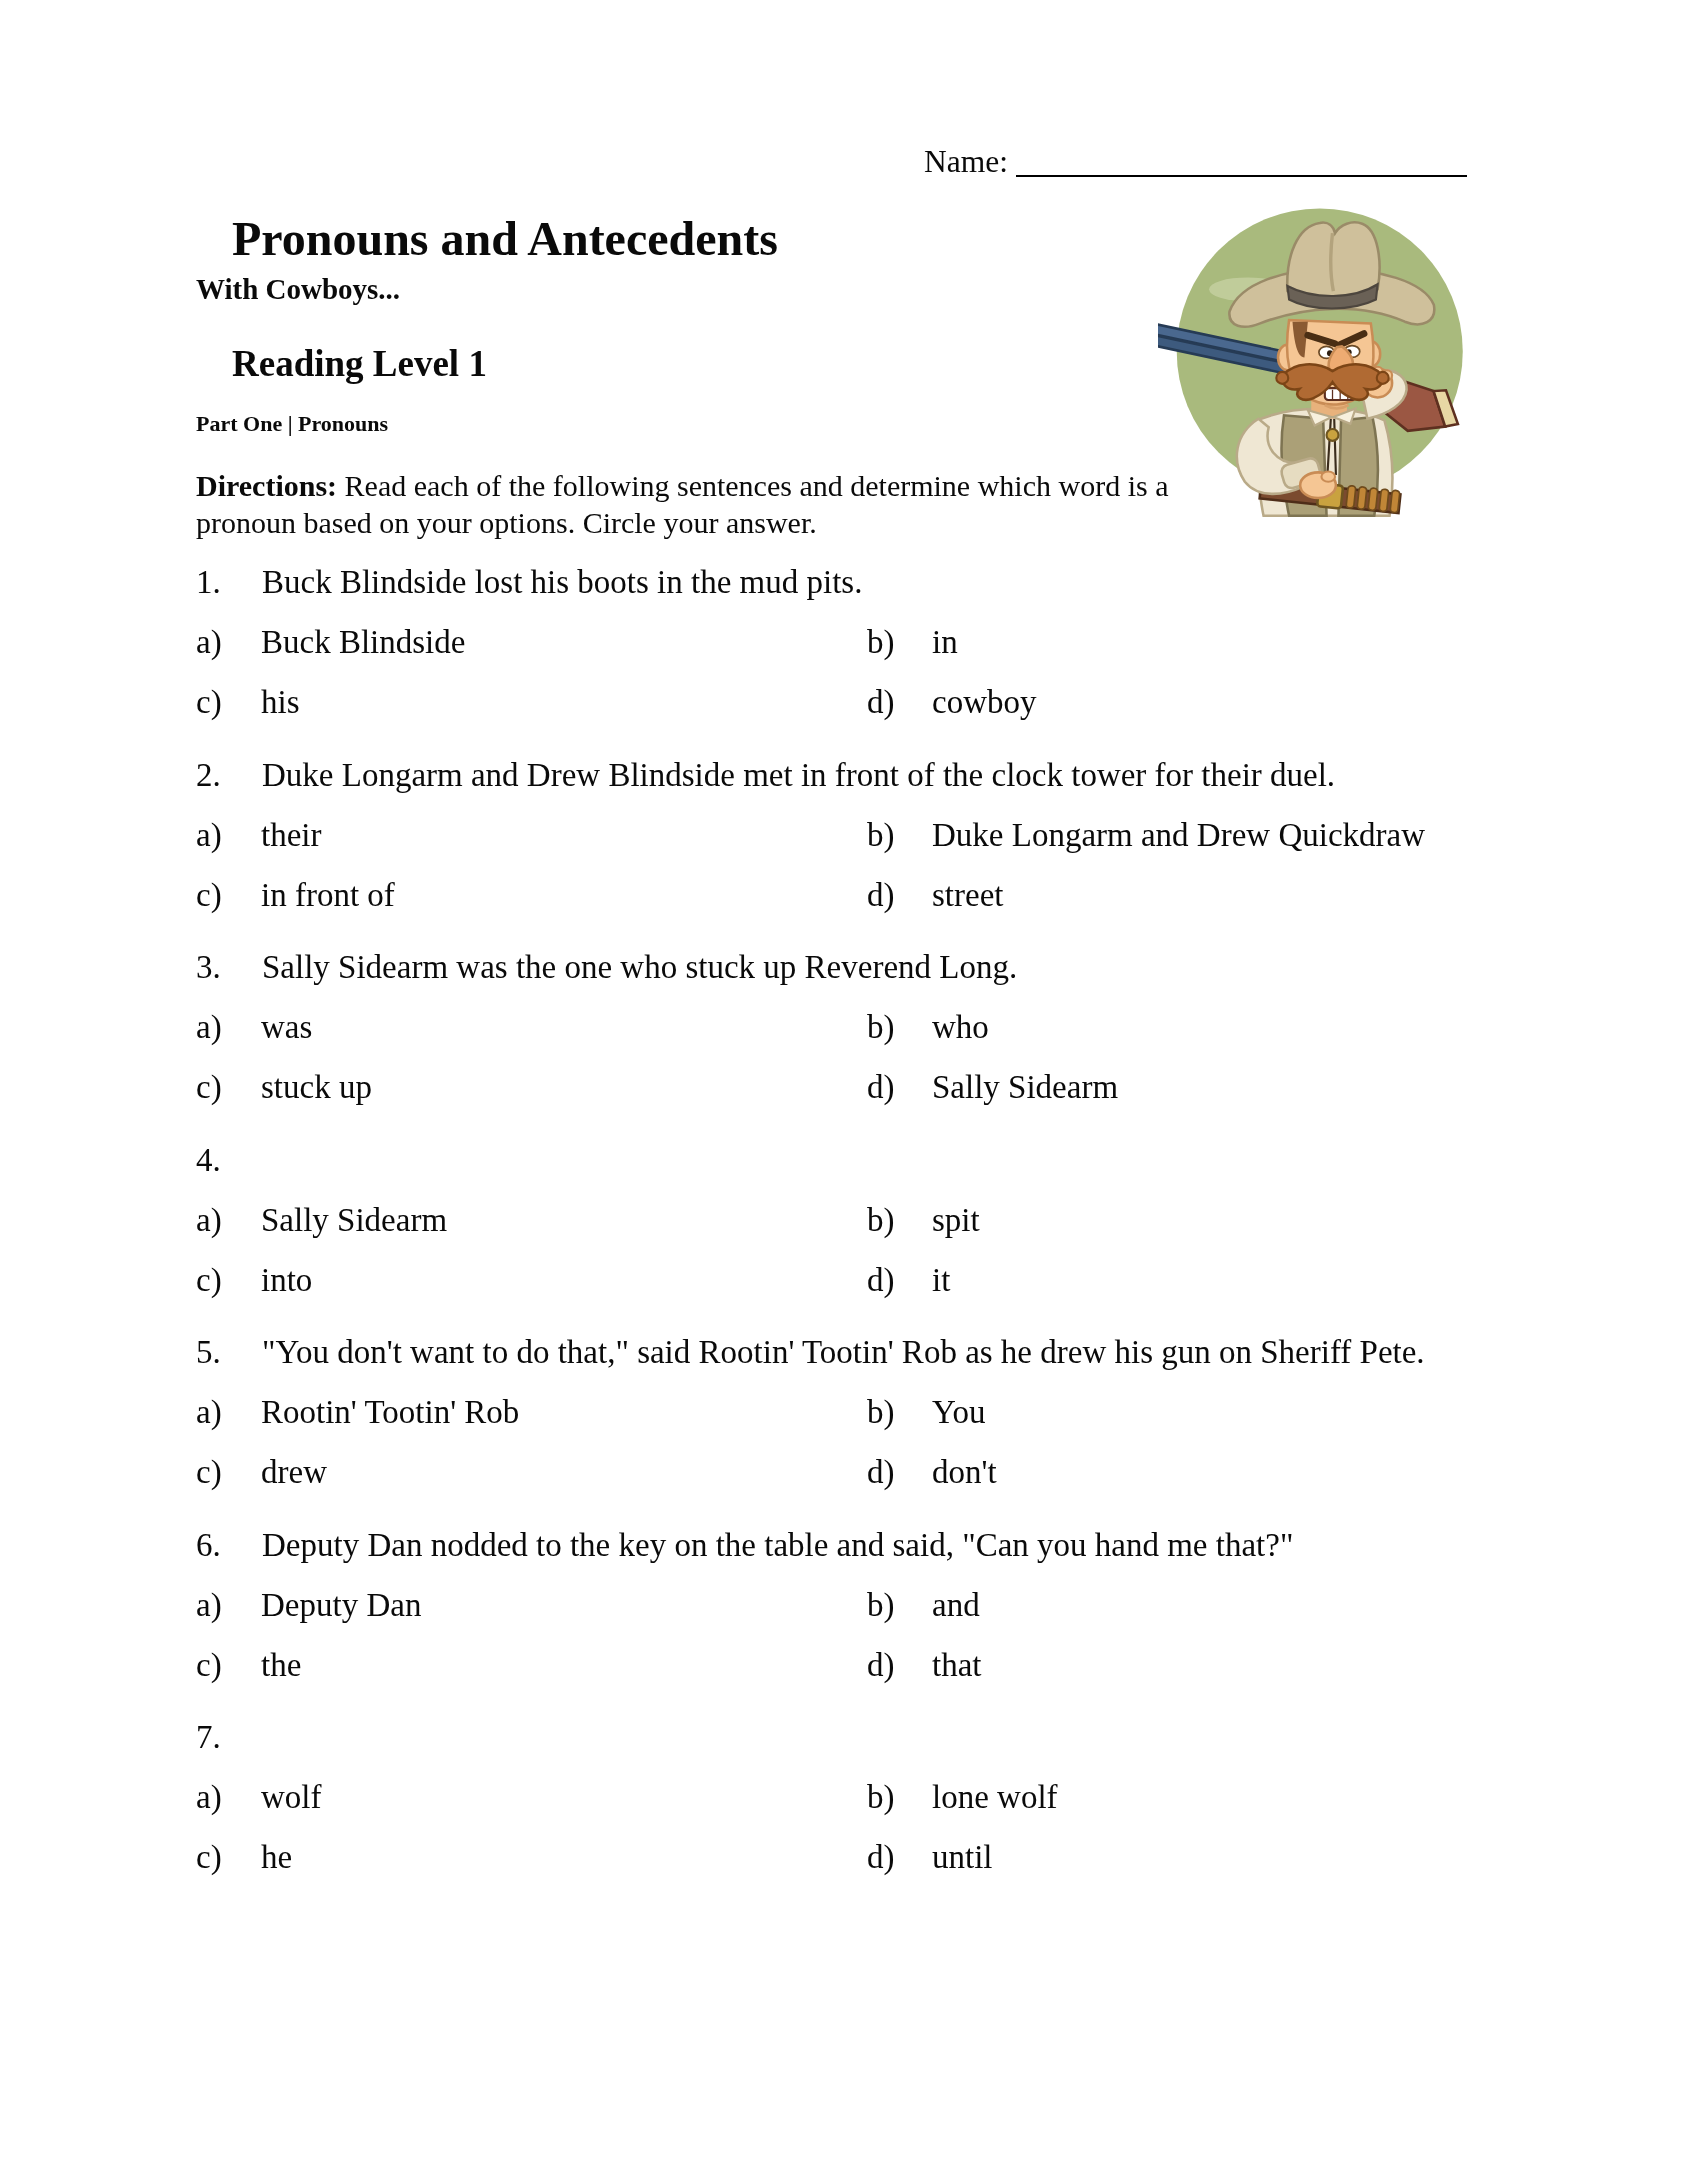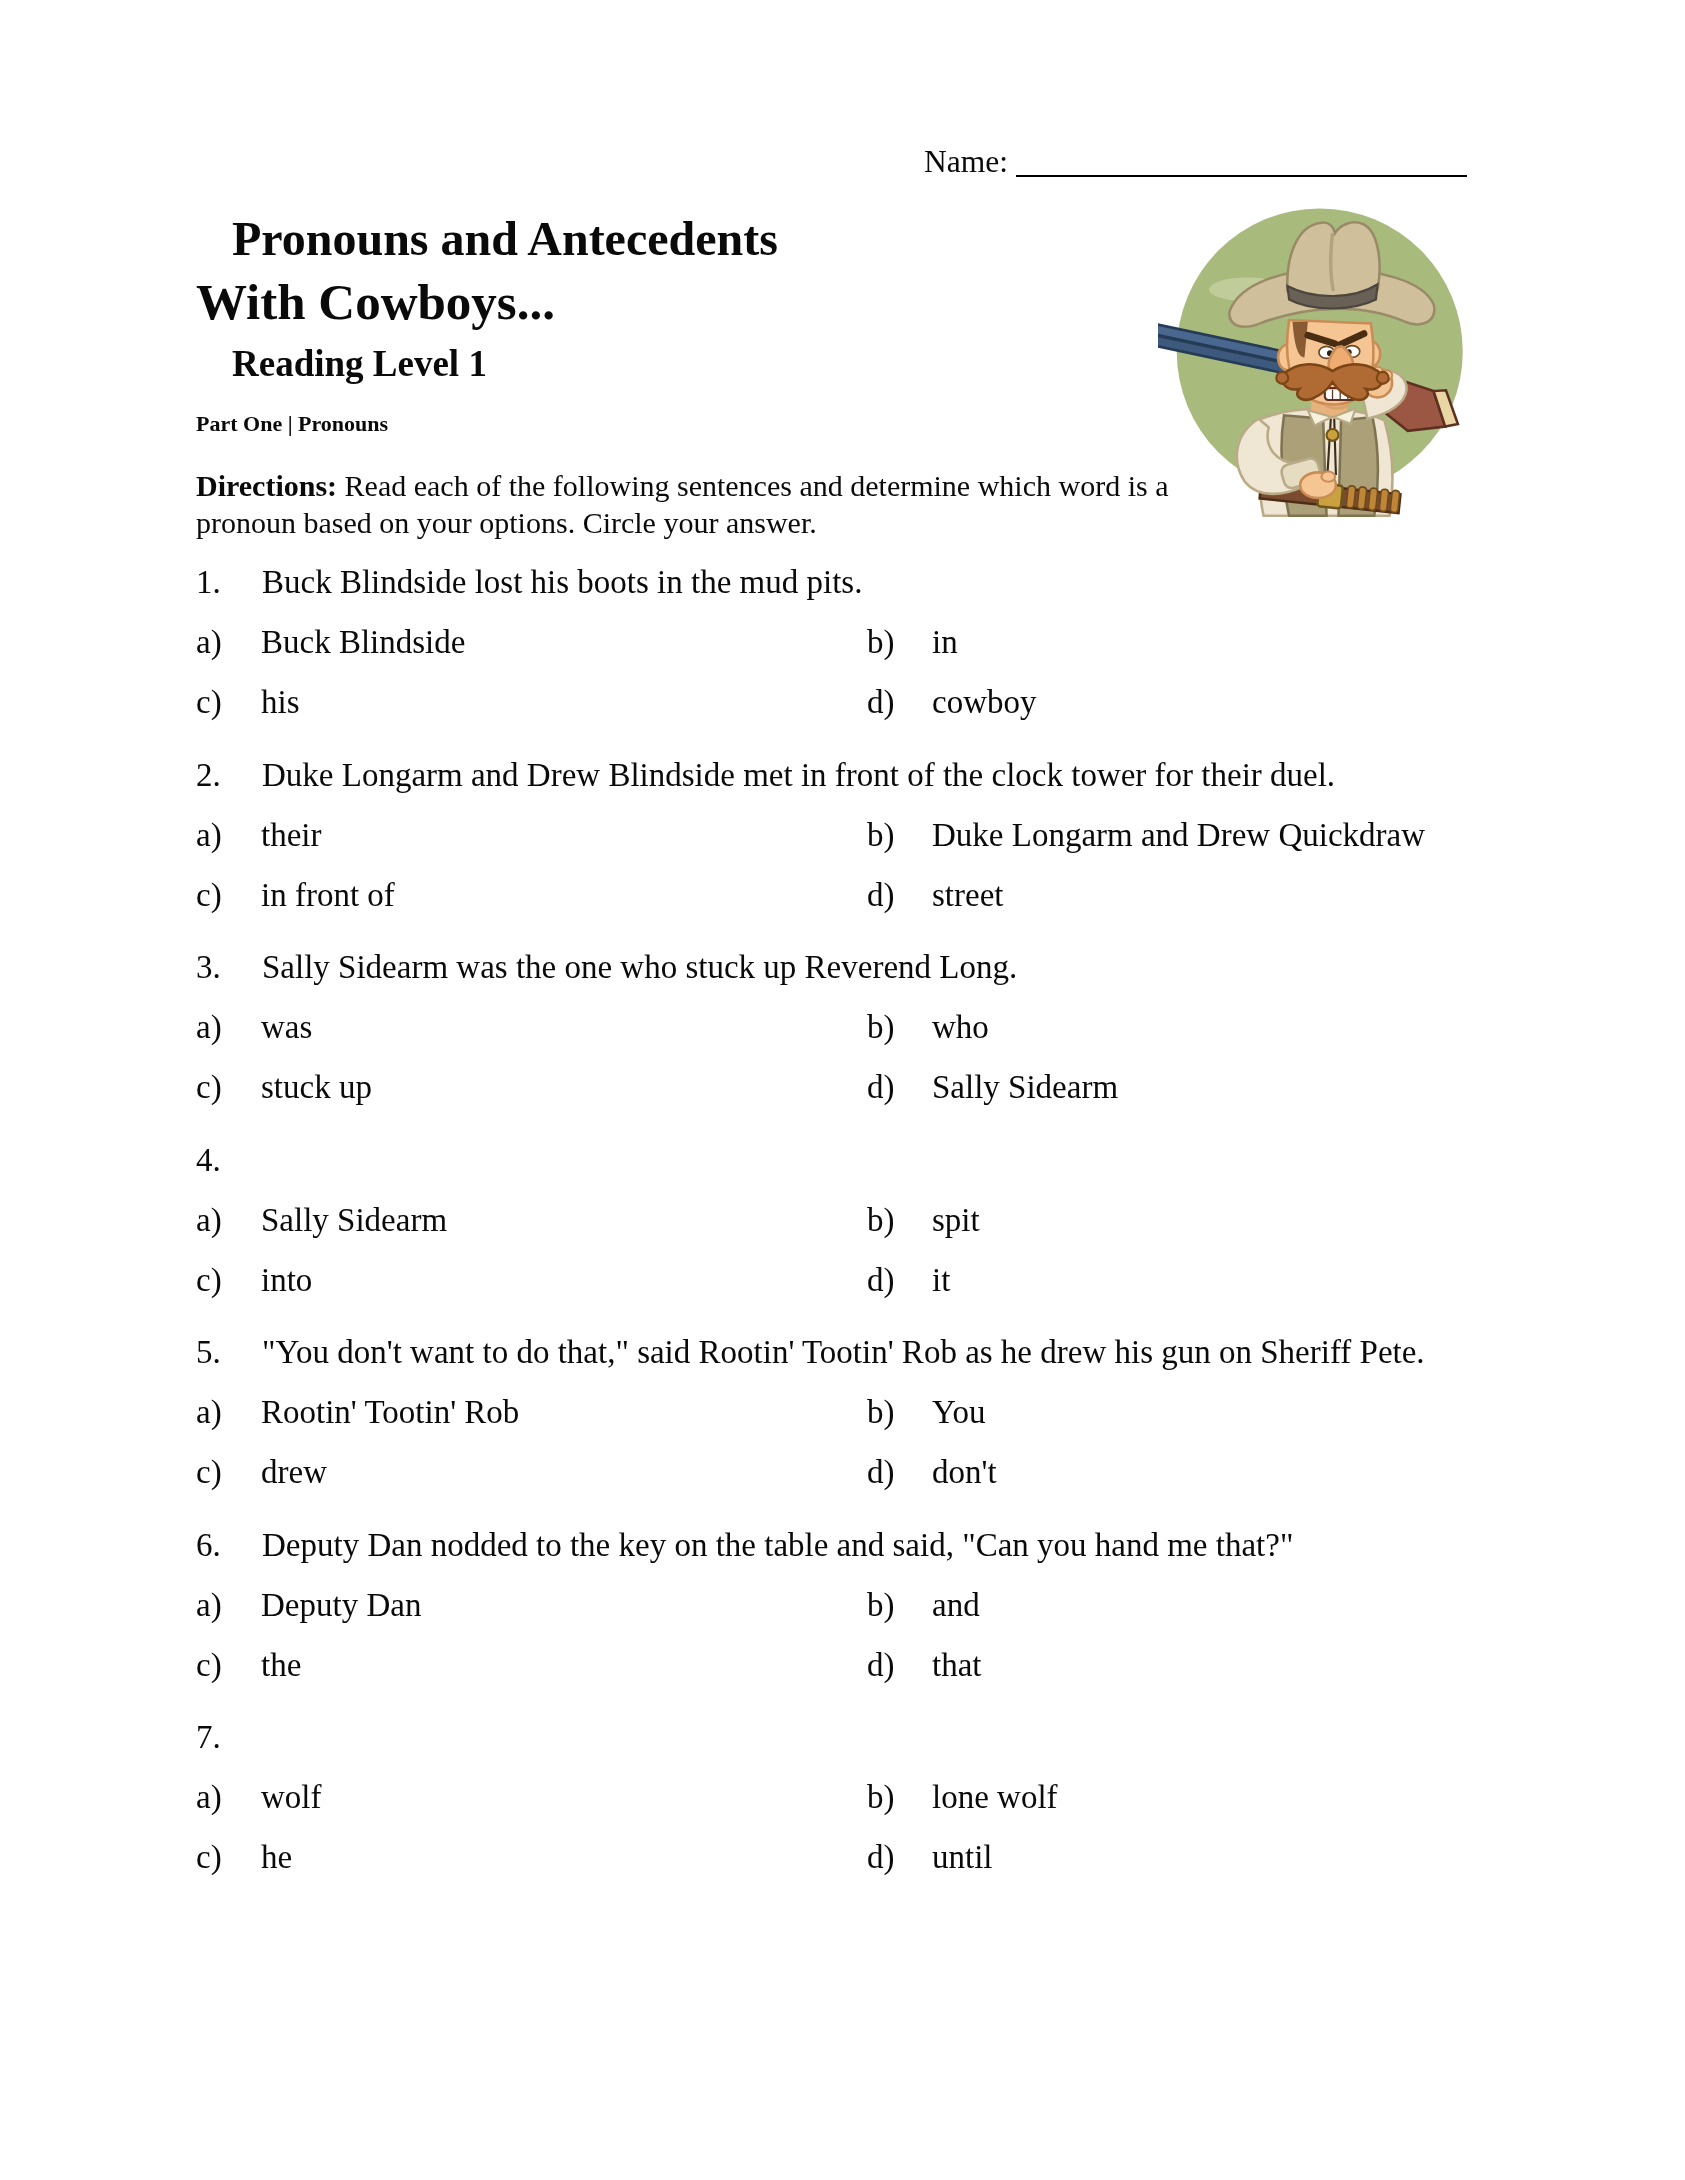--- a/index.html
+++ b/index.html
@@ -14,21 +14,21 @@
   }
   h1,h2,h3,h4,p { margin:0; padding:0; }
 
   .name-row { position:absolute; top:143px; left:924px; font-size:31.5px; white-space:nowrap; }
   .name-line {
     display:inline-block; width:451px; height:32px;
     border-bottom:2.6px solid #000; margin-left:8.5px; vertical-align:-5.1px;
   }
 
   .title    { position:absolute; left:196px; top:211px; font-size:48px; font-weight:bold;margin-left:36px; }
-  .subtitle { position:absolute; left:196px; top:273px; font-size:51px; font-weight:bold; }
+  .subtitle { position:absolute; left:196px; top:273px; font-size:29px; font-weight:bold; }
   .reading  { position:absolute; left:196px; top:342px; font-size:37px; font-weight:bold;margin-left:36px; }
   .part     { position:absolute; left:196px; top:411px; font-size:22px; font-weight:bold; }
 
   .directions {
     position:absolute; left:196px; top:468px; width:1022px;
     font-size:30px; line-height:1.22;
   }
   .directions b { font-weight:bold; }
 
   .cowboy { position:absolute; left:1158px; top:194px; width:332px; height:332px; }

